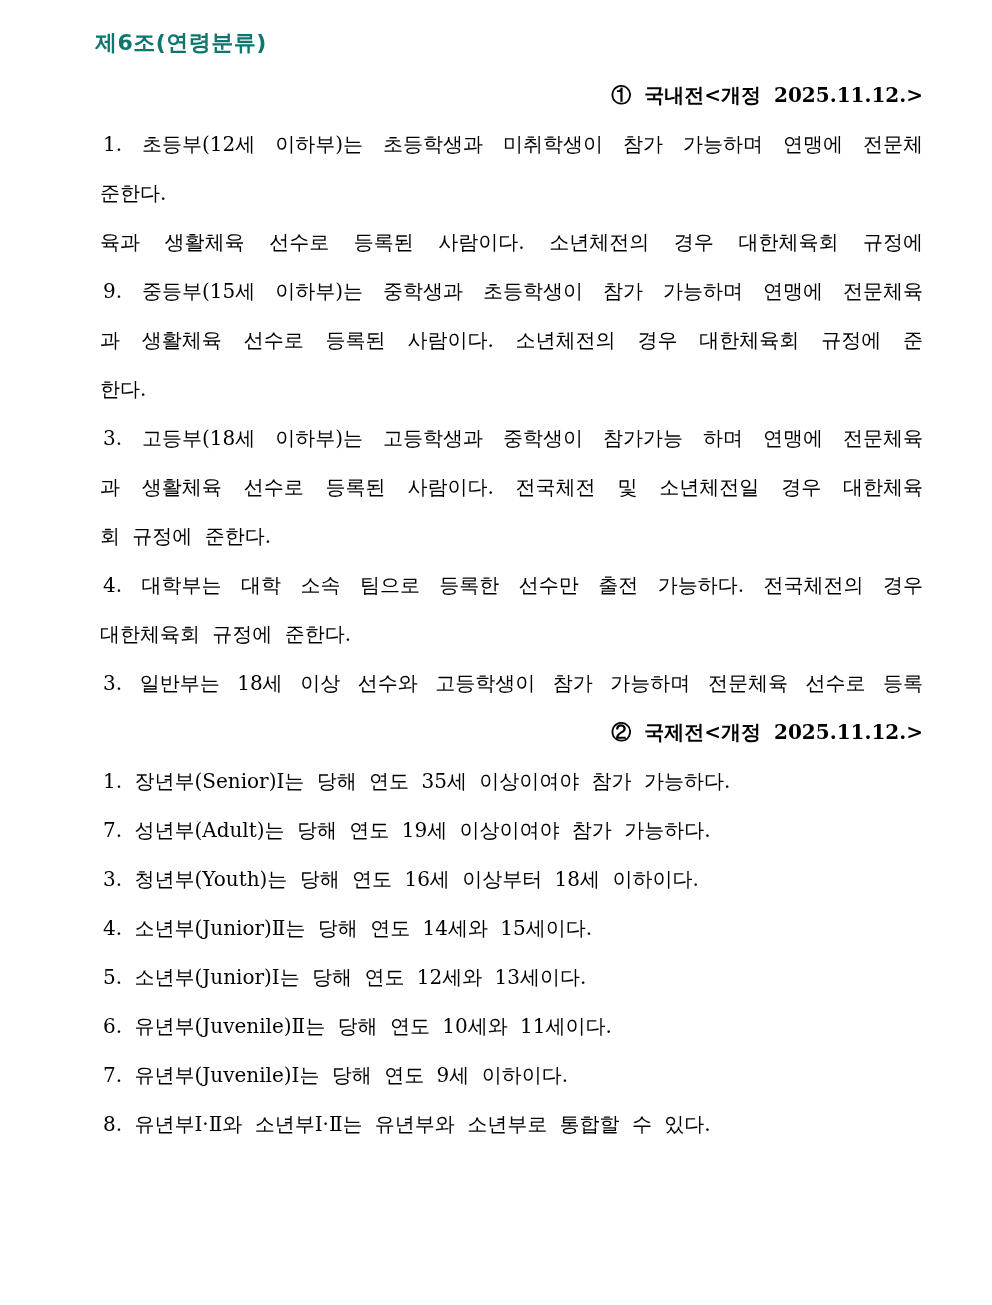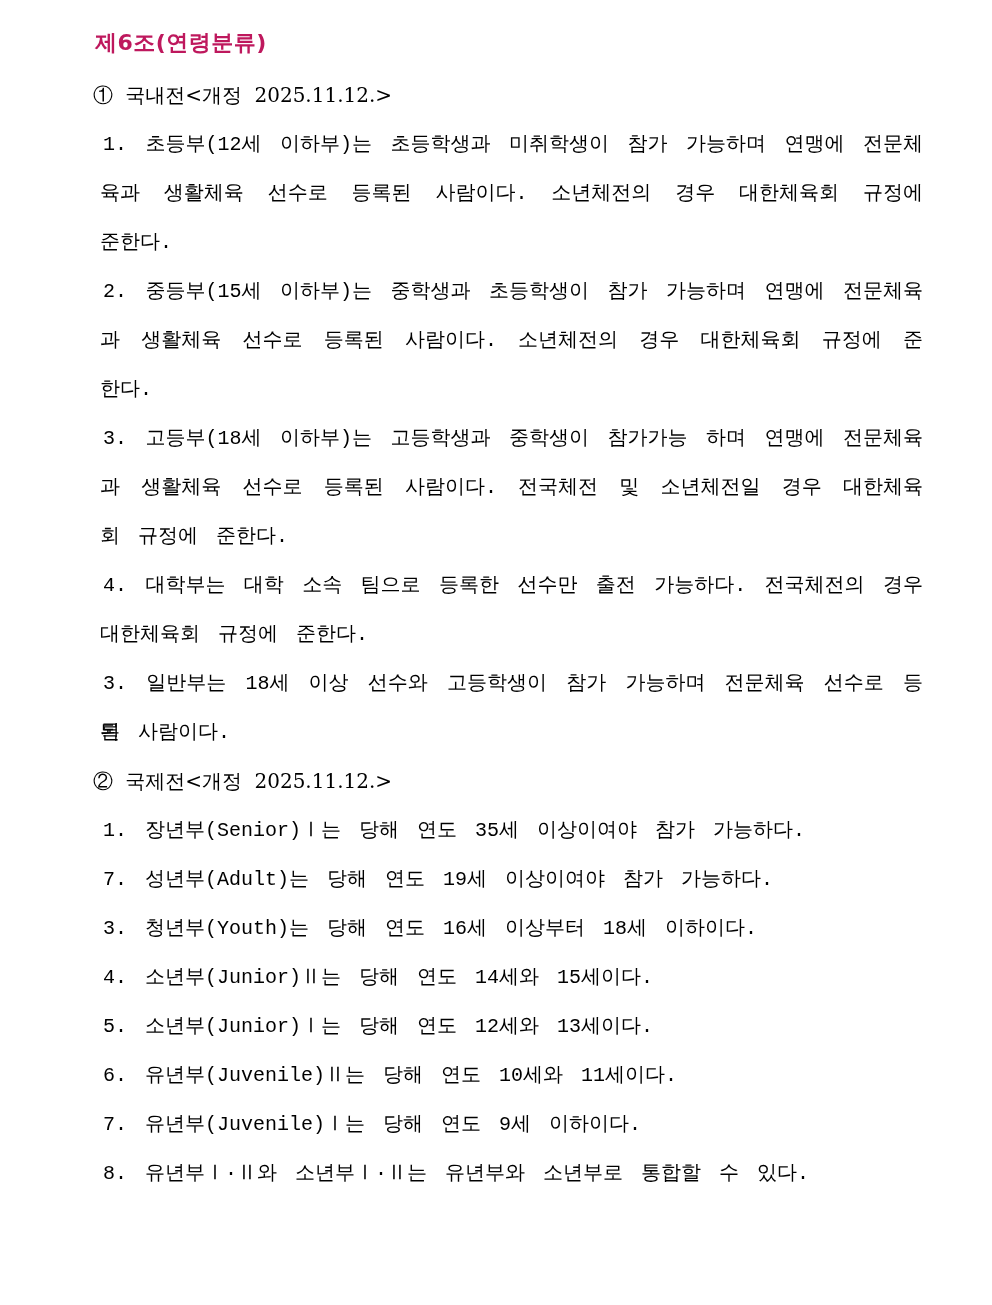--- a/index.html
+++ b/index.html
@@ -17,68 +17,67 @@
     background: #ffffff;
     padding: 30px 69px 0 93px;
   }
   .doc-title {
     font-family: "DejaVu Sans", "Liberation Sans", sans-serif;
     font-weight: bold;
     font-size: 22px;
     line-height: 26px;
     letter-spacing: 0.5px;
     margin: 0 0 15px 2px;
-    color: #be185d;
+    color: #0f766e;
   }
   .row {
     height: 49px;
     line-height: 49px;
     font-size: 20px;
     word-spacing: 6px;
     white-space: normal;
     color: #000000;
   }
-  .heading { text-align: left; }
-  .item { padding-left: 7px; font-family: Liberation Mono, monospace; }
+  .heading { text-align: right; font-weight: bold; }
+  .item { padding-left: 7px; }
   .item .line:first-child { text-indent: 3px; }
   .justify {
     text-align: justify;
     text-align-last: justify;
   }
 </style>
 </head>
 <body>
 
 <div class="page">
   <h1 class="doc-title">제6조(연령분류)</h1>
   <div id="article-body">
       <div class="section">
         <div class="row heading">① 국내전&lt;개정 2025.11.12.&gt;</div>
         <div class="item">
           <div class="row line justify">1. 초등부(12세 이하부)는 초등학생과 미취학생이 참가 가능하며 연맹에 전문체</div>
+          <div class="row line">준한다.</div>
           <div class="row line justify">육과 생활체육 선수로 등록된 사람이다. 소년체전의 경우 대한체육회 규정에</div>
-          <div class="row line">준한다.</div>
         </div>
         <div class="item">
-          <div class="row line justify">2. 중등부(15세 이하부)는 중학생과 초등학생이 참가 가능하며 연맹에 전문체육</div>
+          <div class="row line justify">9. 중등부(15세 이하부)는 중학생과 초등학생이 참가 가능하며 연맹에 전문체육</div>
           <div class="row line justify">과 생활체육 선수로 등록된 사람이다. 소년체전의 경우 대한체육회 규정에 준</div>
           <div class="row line">한다.</div>
         </div>
         <div class="item">
           <div class="row line justify">3. 고등부(18세 이하부)는 고등학생과 중학생이 참가가능 하며 연맹에 전문체육</div>
           <div class="row line justify">과 생활체육 선수로 등록된 사람이다. 전국체전 및 소년체전일 경우 대한체육</div>
           <div class="row line">회 규정에 준한다.</div>
         </div>
         <div class="item">
           <div class="row line justify">4. 대학부는 대학 소속 팀으로 등록한 선수만 출전 가능하다. 전국체전의 경우</div>
           <div class="row line">대한체육회 규정에 준한다.</div>
         </div>
         <div class="item">
           <div class="row line justify">3. 일반부는 18세 이상 선수와 고등학생이 참가 가능하며 전문체육 선수로 등록</div>
-          <div class="row line">된 사람이다.</div>
         </div>
       </div>
       <div class="section">
         <div class="row heading">② 국제전&lt;개정 2025.11.12.&gt;</div>
         <div class="item">
           <div class="row line">1. 장년부(Senior)Ⅰ는 당해 연도 35세 이상이여야 참가 가능하다.</div>
         </div>
         <div class="item">
           <div class="row line">7. 성년부(Adult)는 당해 연도 19세 이상이여야 참가 가능하다.</div>
         </div>

